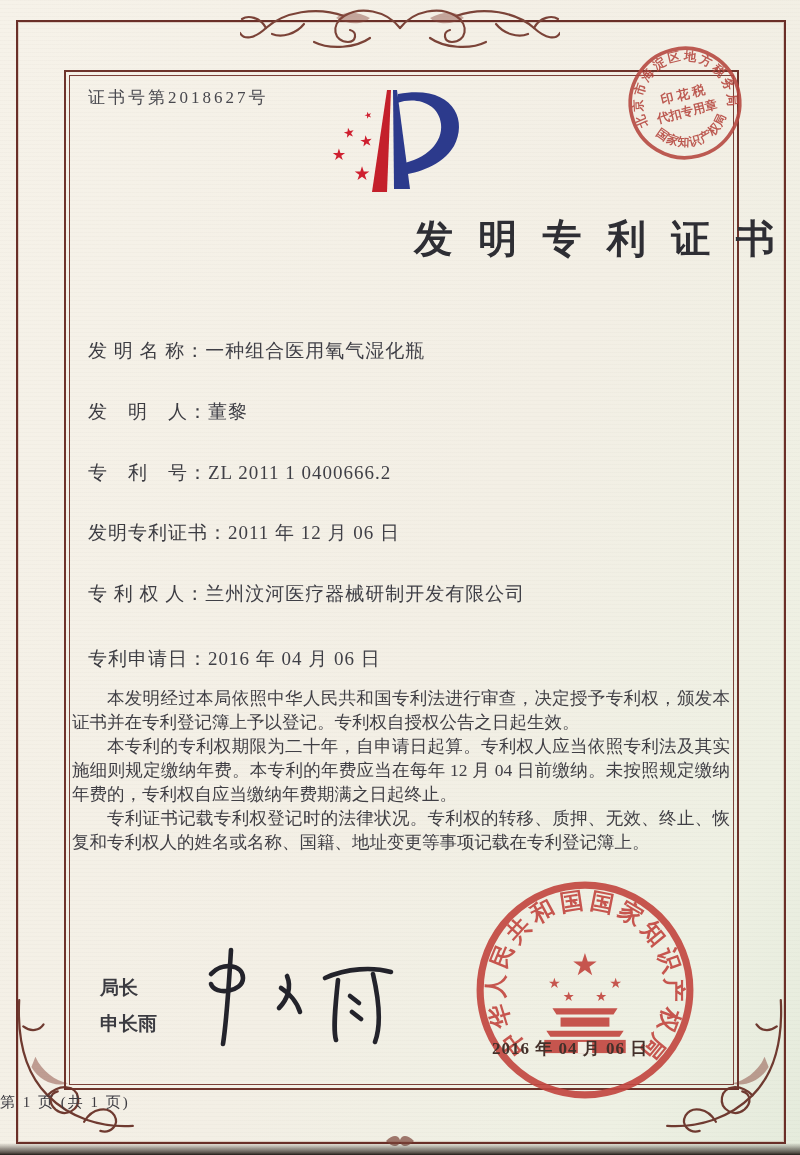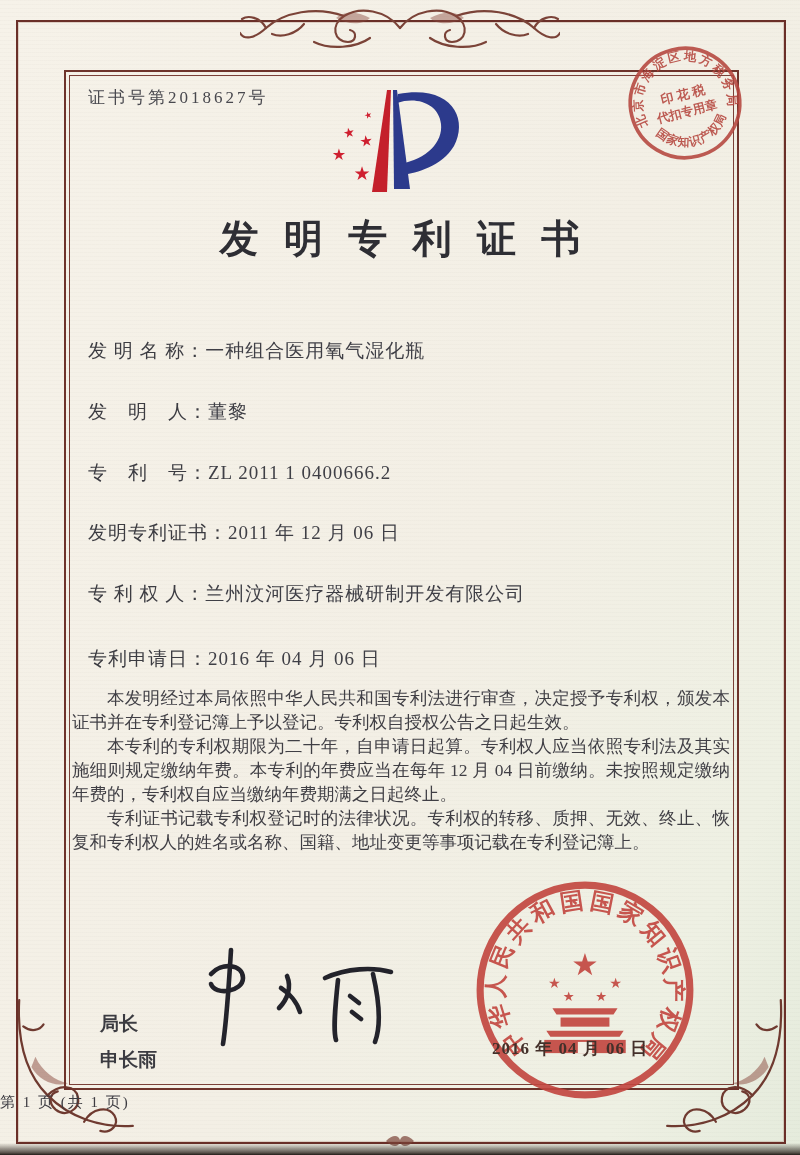--- a/index.html
+++ b/index.html
@@ -16,31 +16,31 @@
   .photo-edge-bottom{position:absolute;left:0;right:0;bottom:0;height:12px;
     background:linear-gradient(180deg,rgba(60,48,40,0) 0%,rgba(42,34,28,.75) 80%,#241d18 100%);}
   .outer-frame{position:absolute;left:16px;top:20px;width:766px;height:1120px;
     border:2px solid #6a2f28; box-shadow:inset 0 0 0 1px rgba(150,100,85,.25);}
   .inner-frame{position:absolute;left:64px;top:70px;width:671px;height:1016px;border:2px solid #6e332b;}
   .inner-frame::after{content:"";position:absolute;inset:3px;border:1px solid #7b4038;}
   .ornament{position:absolute;pointer-events:none;}
   .cert-number{position:absolute;left:88px;top:86px;font-size:17px;letter-spacing:3px;color:#48484e;}
   .logo{position:absolute;left:303px;top:76px;width:192px;height:132px;}
   .tax-stamp{position:absolute;left:626px;top:44px;width:118px;height:118px;transform:rotate(-14deg);opacity:.88;}
-  .title{position:absolute;left:0;right:0;top:212px;text-align:center;font-size:39px;font-weight:bold;
+  .title{position:absolute;left:0;right:0;top:212px;text-align:right;font-size:39px;font-weight:bold;
     letter-spacing:.65em;text-indent:.65em;color:#2e2e34;}
   .field-row{position:absolute;left:88px;font-size:19px;letter-spacing:1px;white-space:nowrap;}
   .field-label{color:#3c3c42;}
   .field-value{color:#3f3f46;}
   .row0{top:338px}.row1{top:399px}.row2{top:460px}.row3{top:520px}.row4{top:581px}.row5{top:646px}
   .paragraphs{position:absolute;left:72px;top:686px;width:658px;font-size:17.5px;line-height:24px;
     text-align:justify;color:#403f45;}
   .paragraphs p{margin:0;text-indent:2em;}
   .officer{position:absolute;left:100px;top:970px;font-family:"Liberation Sans","DejaVu Sans",sans-serif;
-    font-weight:bold;font-size:19px;color:#3b3b41;line-height:36px;margin-top:36px;}
+    font-weight:bold;font-size:19px;color:#3b3b41;line-height:36px;}
   .signature{position:absolute;left:195px;top:938px;width:215px;height:115px;}
   .seal{position:absolute;left:473px;top:878px;width:224px;height:224px;opacity:.9;}
   .seal-date{position:absolute;left:492px;top:1037px;font-size:17px;font-weight:bold;
     letter-spacing:1px;color:#43302a;z-index:5;}
   .footer{position:absolute;left:0;right:0;top:1093px;text-align:left;font-size:15px;
     letter-spacing:2px;color:#3c3b41;}
 </style>
 </head>
 <body>
 

